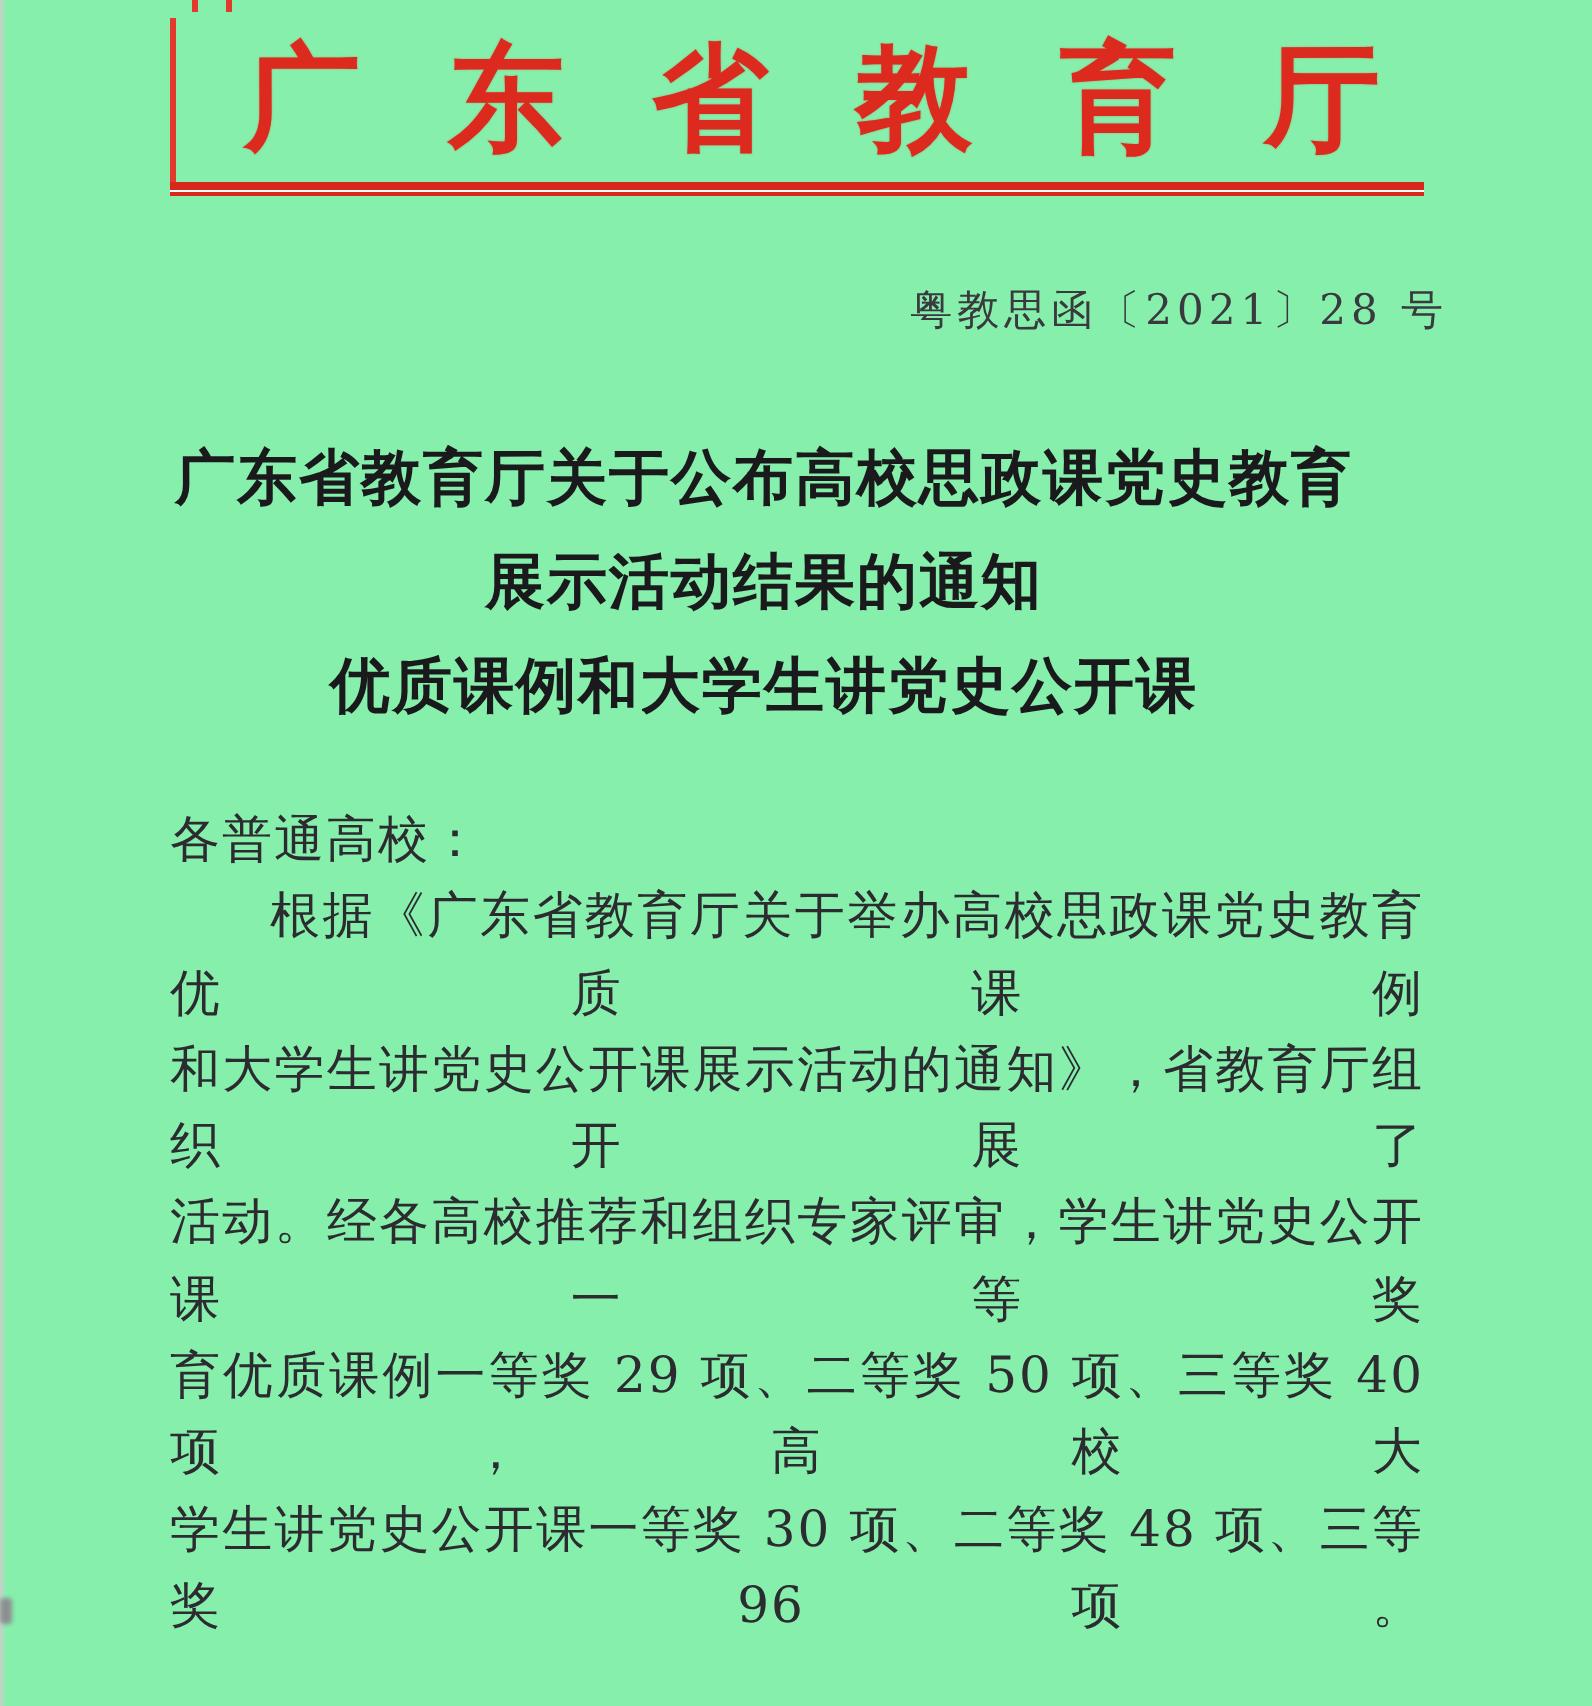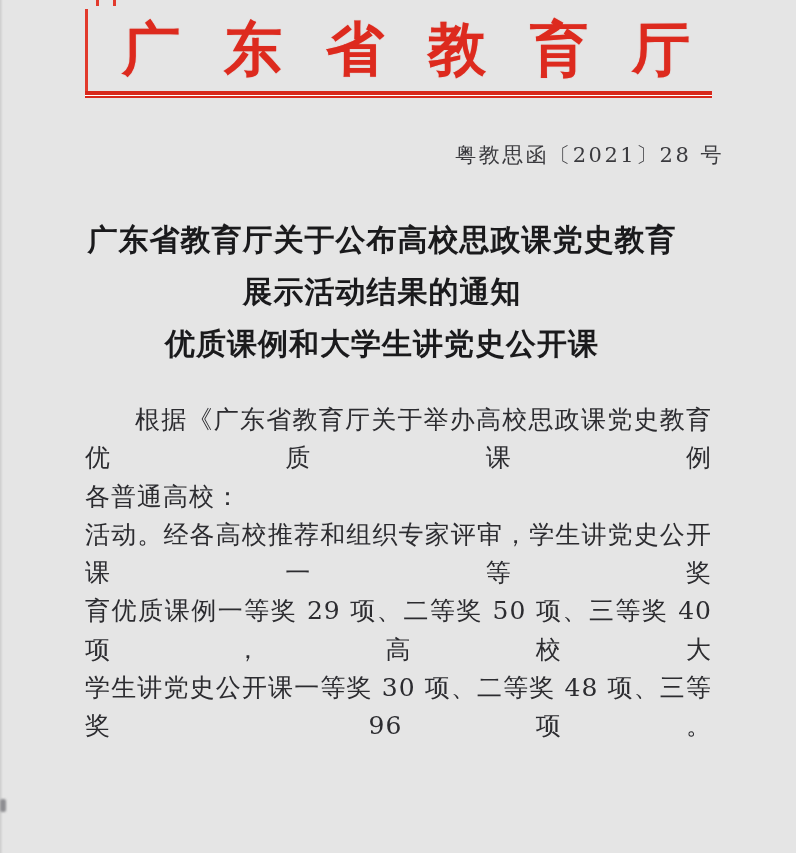--- a/index.html
+++ b/index.html
@@ -1,18 +1,18 @@
 <!DOCTYPE html>
 <html><head>
 <meta charset="utf-8">
 <style>
   html,body{margin:0;padding:0;background:#ffffff;}
   .page{
     position:relative;width:796px;height:853px;overflow:hidden;
-    background:#e5e5e5;
+    background:#86efac;
     font-family:"DejaVu Serif","Liberation Serif",serif;
   }
   
   .edge-line{
     position:absolute;left:0;top:0;width:3px;height:853px;
     background:linear-gradient(to right,#cdcdcd,rgba(255,255,255,0));
   }
   .edge-smudge{
     position:absolute;left:0;top:799px;width:6px;height:13px;
     background:#8e8e92;border-radius:2px;filter:blur(1px);
@@ -76,20 +76,21 @@
 
   <div class="title">
 
   <div class="title-line">广东省教育厅关于公布高校思政课党史教育</div>
       <div class="title-line">展示活动结果的通知</div>
       <div class="title-line">优质课例和大学生讲党史公开课</div>
     </div>
 
   <div class="body-text">
 
-  <div class="line justify indent">根据《广东省教育厅关于举办高校思政课党史教育优质课例</div>
-      <div class="line plain">各普通高校：</div>
+  <div class="line plain">各普通高校：</div>
+      <div class="line justify indent">根据《广东省教育厅关于举办高校思政课党史教育优质课例</div>
+      <div class="line justify">和大学生讲党史公开课展示活动的通知》，省教育厅组织开展了</div>
       <div class="line justify">活动。经各高校推荐和组织专家评审，学生讲党史公开课一等奖</div>
       <div class="line justify">育优质课例一等奖 29 项、二等奖 50 项、三等奖 40 项，高校大</div>
       <div class="line justify">学生讲党史公开课一等奖 30 项、二等奖 48 项、三等奖 96 项。</div>
     </div>
 
 </div>
 
 </body></html>

